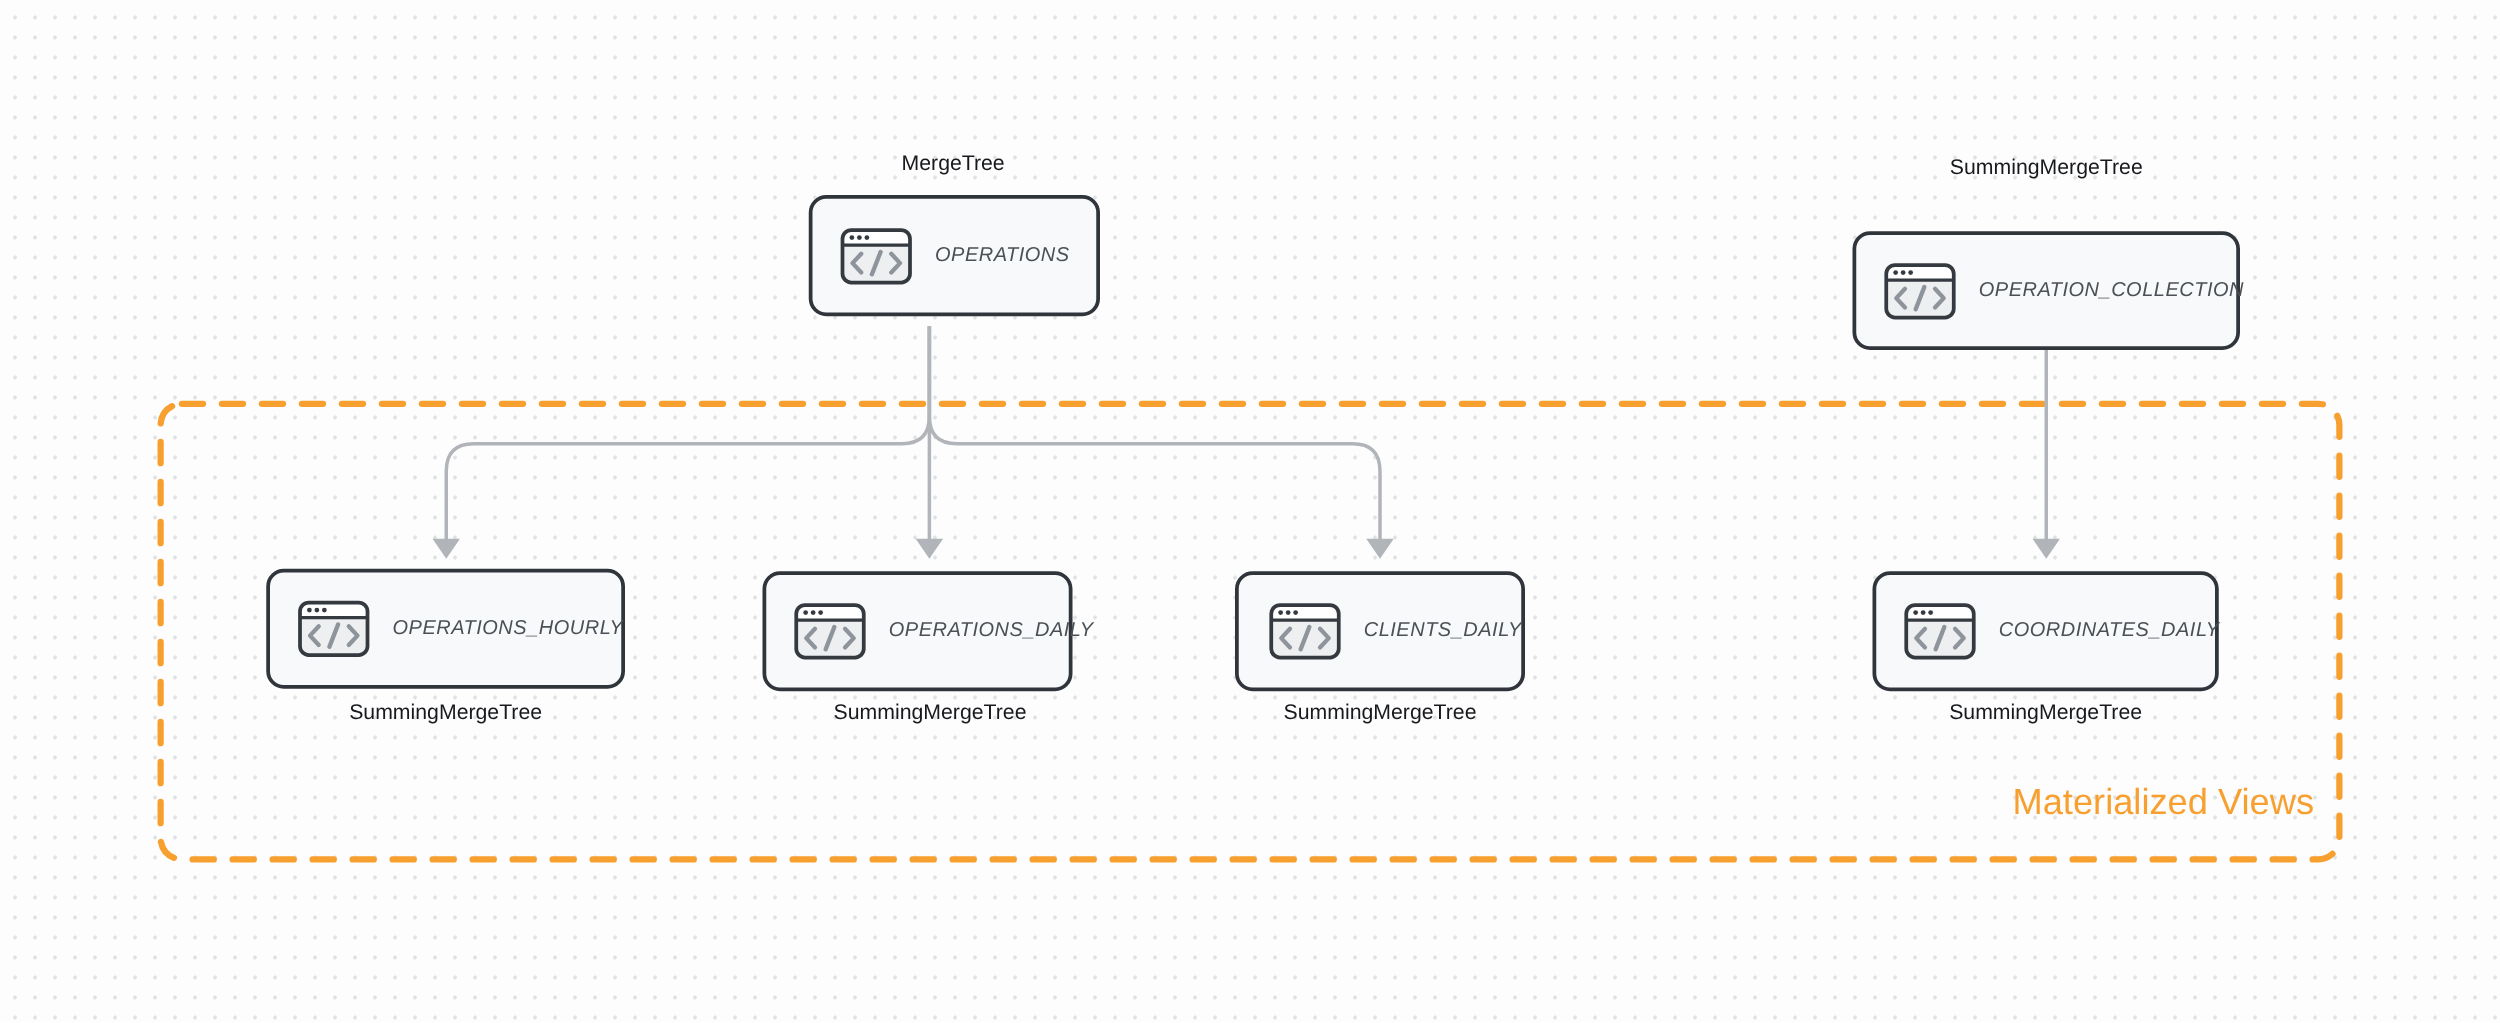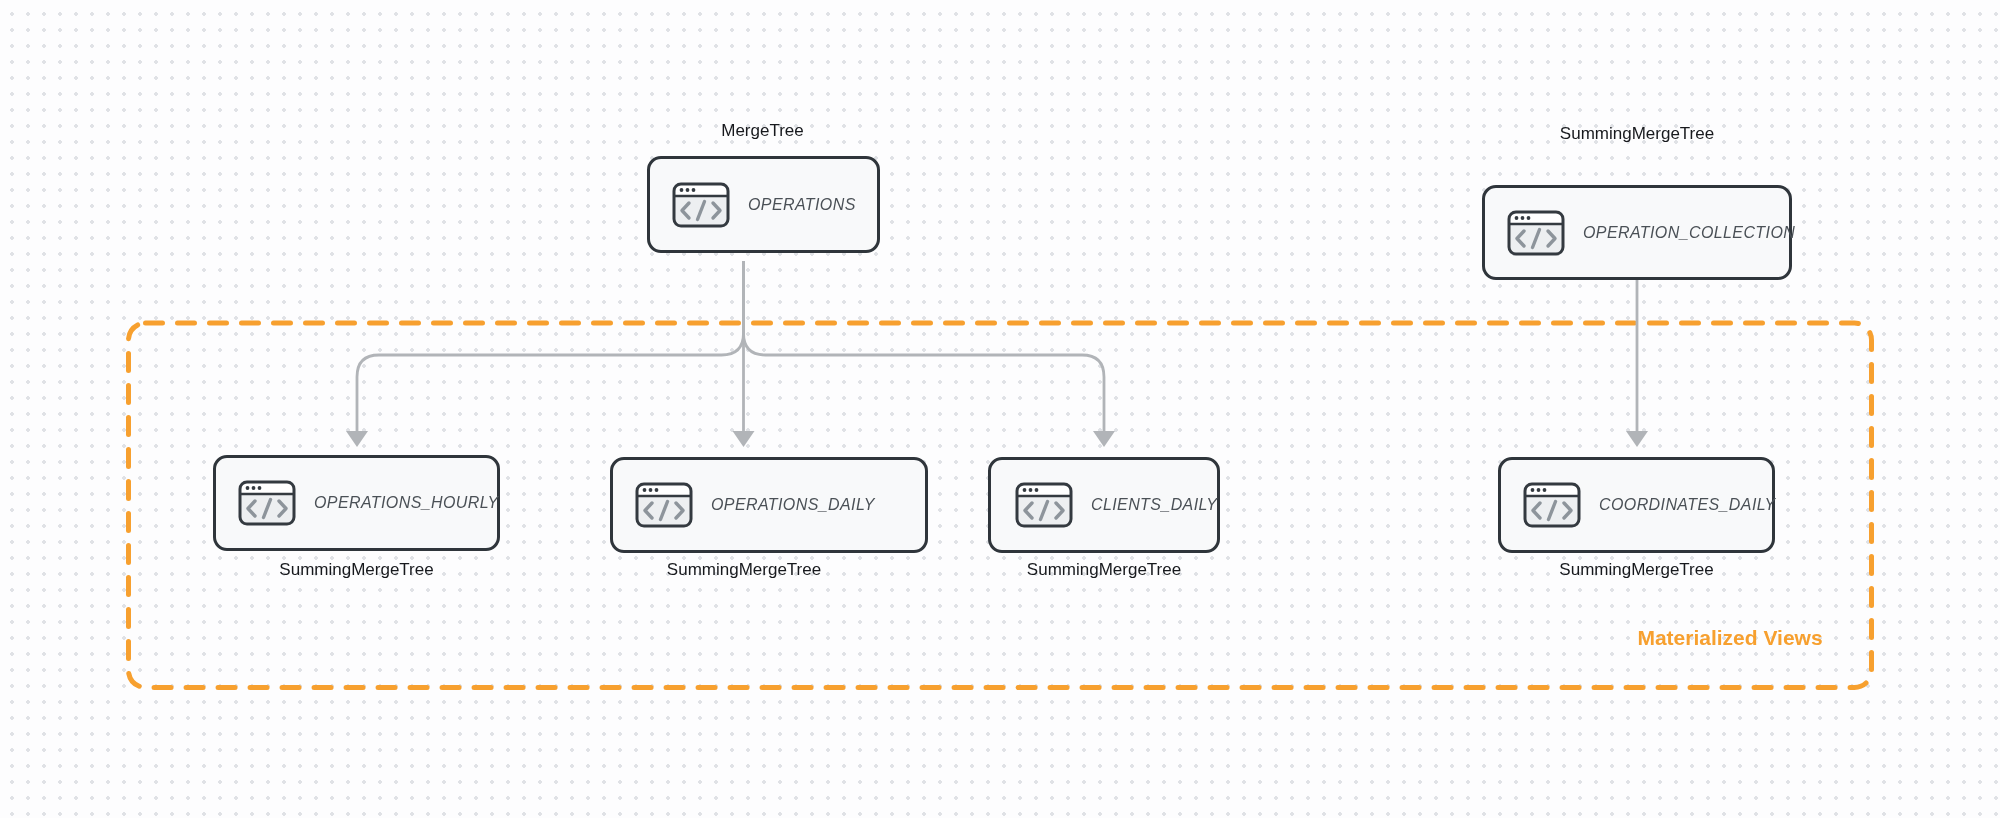--- a/index.html
+++ b/index.html
@@ -50,22 +50,22 @@
     text-align: center;
     font-size: 17px;
     color: #17191d;
     white-space: nowrap;
   }
 
   .group-label {
     position: absolute;
     z-index: 2;
     text-align: center;
-    font-size: 21px;
-    font-weight: 700;
+    font-size: 29px;
+    font-weight: 400;
     color: #f7a02f;
     white-space: nowrap;
   }
 </style>
 </head>
 <body>
 
 <div class="canvas">
 
   <svg class="edges-layer" viewBox="0 0 2000 818">
@@ -140,21 +140,21 @@
         <circle cx="21.5" cy="8" r="1.9" fill="#343a40"></circle>
       <g fill="none" stroke="#8d949b" stroke-width="3.4" stroke-linecap="round" stroke-linejoin="round">
         <path d="M17 21 L10 28.5 17 36"></path>
           <path d="M25.5 37.5 L32.5 19.5"></path>
           <path d="M41 21 L48 28.5 41 36"></path>
       </g>
     </svg>
     <span class="table-name">OPERATIONS_HOURLY</span>
   </div>
 
-  <div class="node" style="left:610px; top:457px; width:318px; height:96px;">
+  <div class="node" style="left:610px; top:457px; width:248px; height:96px;">
     <svg class="node-icon" viewBox="0 0 58 46">
       <rect x="2" y="2" width="54" height="42" rx="7" fill="#ffffff"></rect>
       <path d="M2 14 H56 V37 a7 7 0 0 1 -7 7 H9 a7 7 0 0 1 -7 -7 Z" fill="#edeff1"></path>
       <rect x="2" y="2" width="54" height="42" rx="7" fill="none" stroke="#343a40" stroke-width="3"></rect>
       <line x1="2" y1="14" x2="56" y2="14" stroke="#343a40" stroke-width="2.6"></line>
       <circle cx="9.5" cy="8" r="1.9" fill="#343a40"></circle>
         <circle cx="15.5" cy="8" r="1.9" fill="#343a40"></circle>
         <circle cx="21.5" cy="8" r="1.9" fill="#343a40"></circle>
       <g fill="none" stroke="#8d949b" stroke-width="3.4" stroke-linecap="round" stroke-linejoin="round">
         <path d="M17 21 L10 28.5 17 36"></path>

